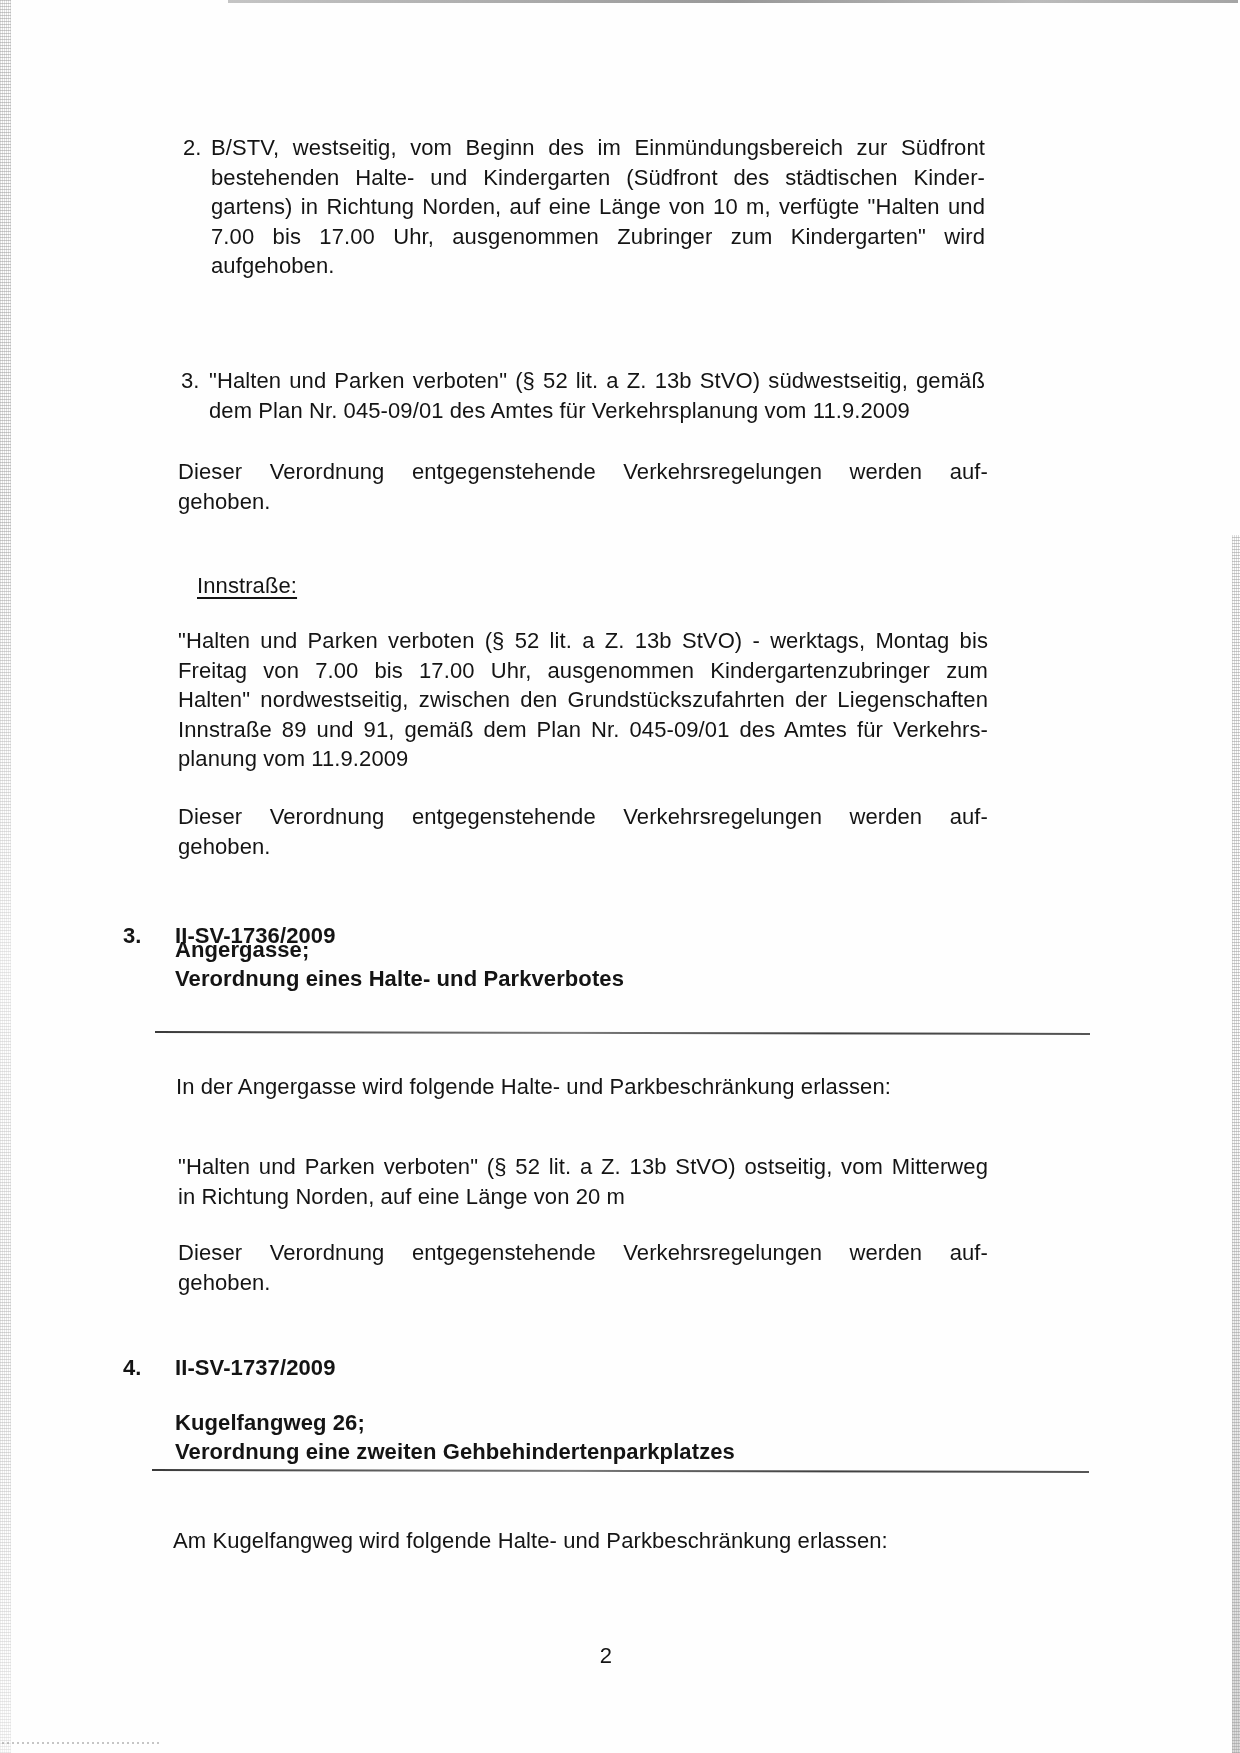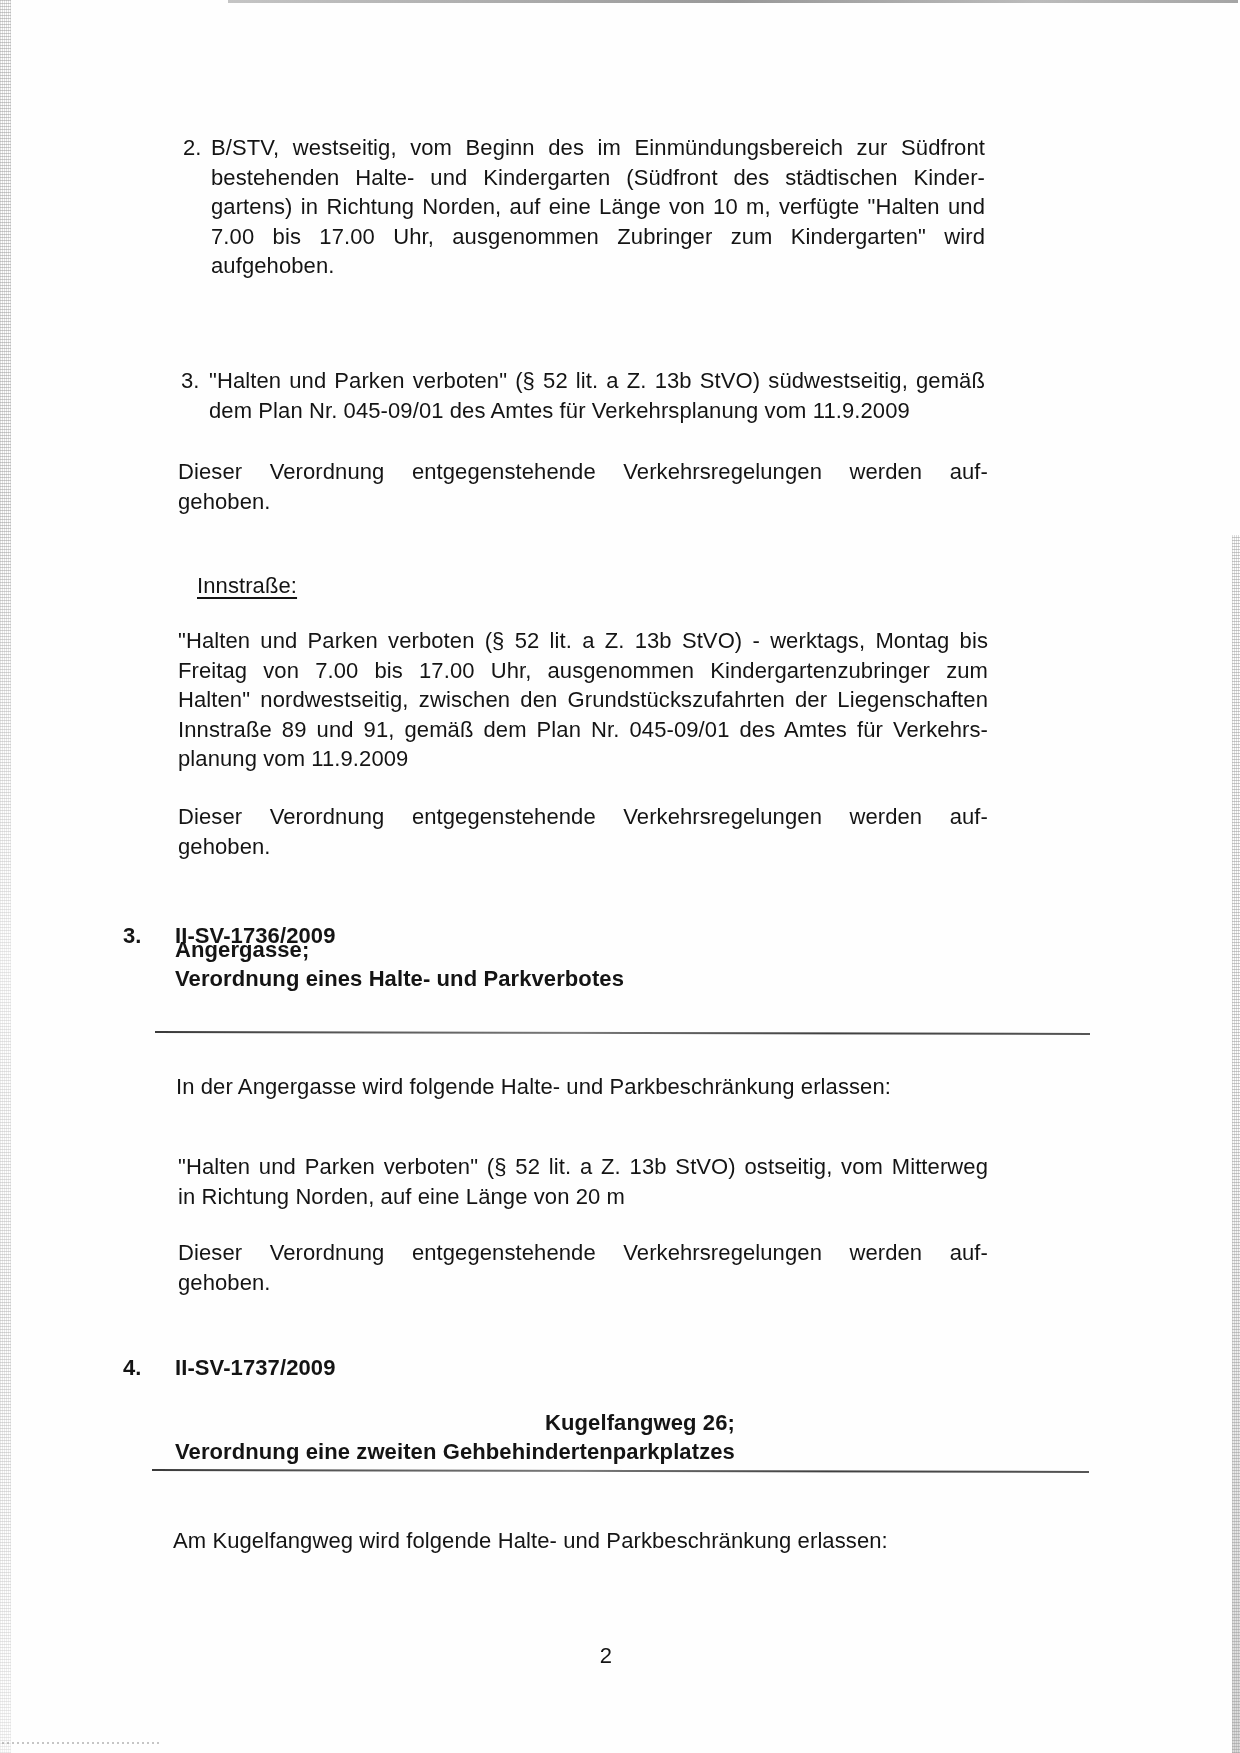--- a/index.html
+++ b/index.html
@@ -125,21 +125,21 @@
   <div class="abs body-text just" style="top:1238px;left:178px;width:810px;">
       <div class="line">Dieser Verordnung entgegenstehende Verkehrsregelungen werden auf-</div>
       <div class="line">gehoben.</div>
     </div>
 
   <div class="abs body-text bold sec-head" style="top:1353px;left:123px;width:900px;">
     <div class="sec-num">4.</div>
     <div>II-SV-1737/2009</div>
   </div>
 
-  <div class="abs body-text bold" style="top:1409px;left:175px;line-height:28.5px;text-align:right;">
+  <div class="abs body-text bold" style="top:1409px;left:175px;line-height:28.5px;">
     <div>Kugelfangweg 26;</div>
     <div>Verordnung eine zweiten Gehbehindertenparkplatzes</div>
   </div>
   <div class="abs head-underline" style="top:1470px;left:152px;width:937px;"></div>
 
   <div class="abs body-text" style="top:1526px;left:173px;">Am Kugelfangweg wird folgende Halte- und Parkbeschränkung erlassen:</div>
 
   <div class="abs body-text page-num" style="top:1641px;left:0;width:1212px;">2</div>
 
 </div>

